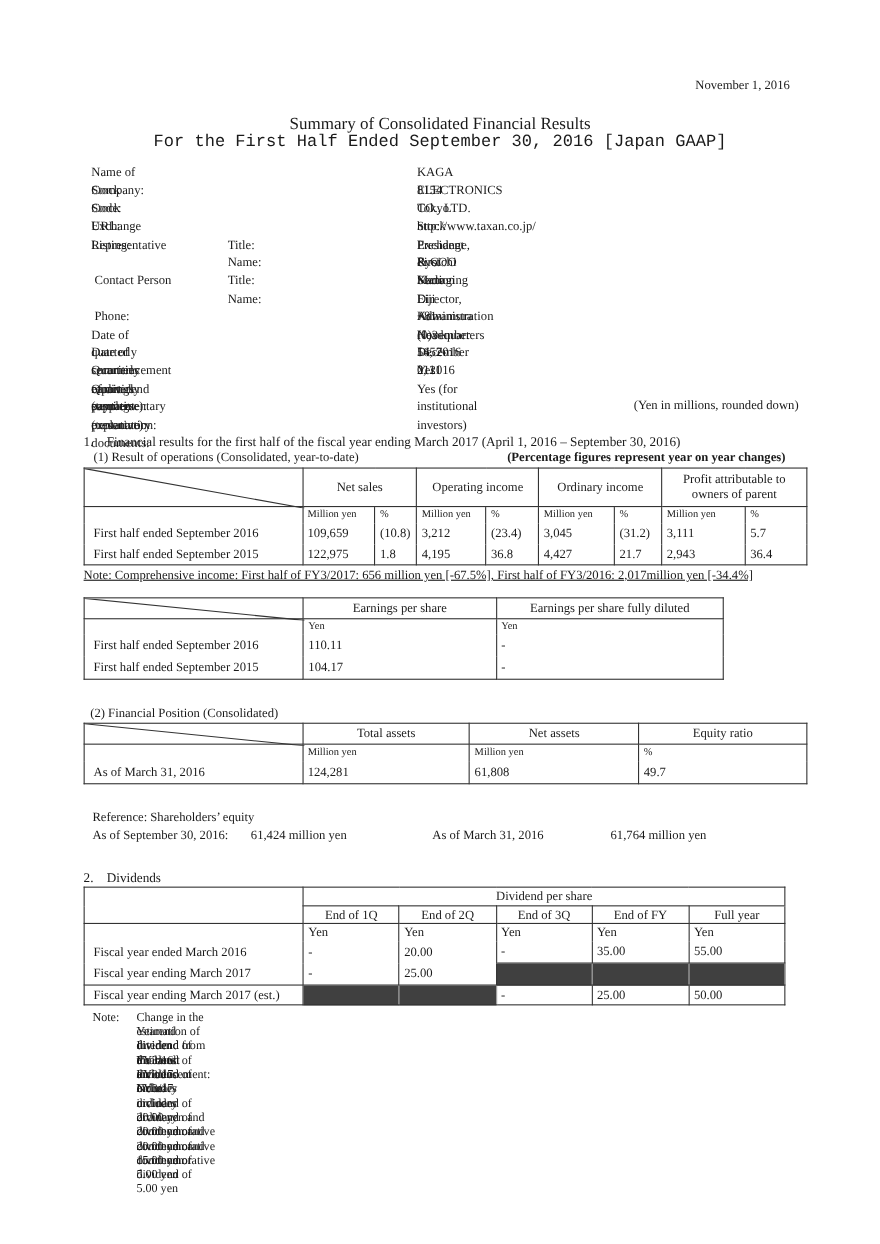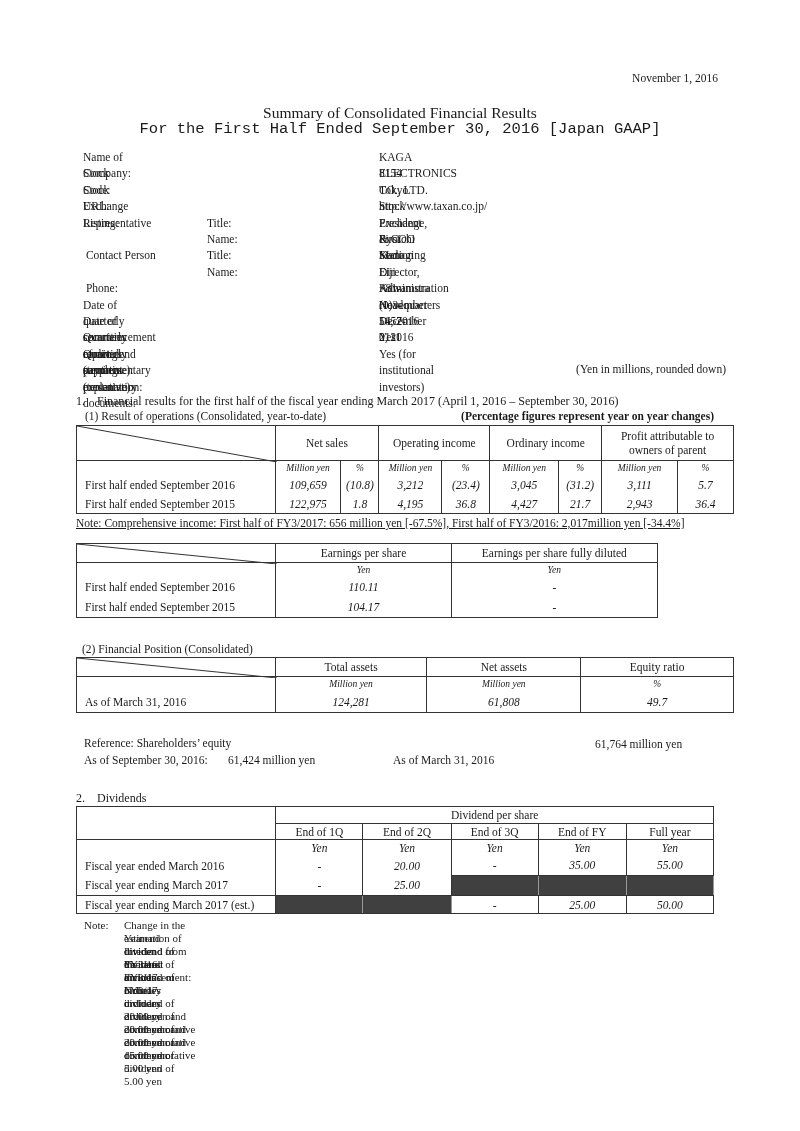--- a/index.html
+++ b/index.html
@@ -22,21 +22,21 @@
 
   .units { top: 363px; right: 74px; }
   .sec { font-size: 12px; font-weight: normal; }
   .sub { font-size: 11.5px; }
 
   table { border-collapse: collapse; position: absolute; font-size: 11.5px; padding-left: 31px; }
   td, th { border: 1px solid #333; padding: 0 4px; font-weight: normal; }
   .diag { position: relative; }
   .diag svg { position: absolute; left: 0; top: 0; }
   .small { font-size: 9.5px; }
-  .r { text-align: center; font-style: italic; }
+  .r { text-align: left; }
   .c { text-align: center; }
   .l { text-align: left; padding-left: 8px; }
   .nb-t { border-top: none; }
   .nb-b { border-bottom: none; }
   .dark { background: #404040; }
   .lightv { border-left: 1px solid #999; border-right: 1px solid #999; }
 
   .notes { position: absolute; left: 84px; top: 919px; font-size: 11px; line-height: 13px; }
   .notes .n { position: relative; height: 13px; }
   .notes .lbl { position: absolute; left: 0; }
@@ -249,21 +249,21 @@
     <td class="r nb-t">61,808</td>
     <td class="r nb-t">49.7</td>
   </tr>
 </tbody>
   </table>
 
 <div class="abs sub" style="left:84px; top:737px;">Reference: Shareholders’ equity</div>
 <div class="abs sub" style="left:84px; top:754px;">As of September 30, 2016:</div>
 <div class="abs sub" style="left:228px; top:754px;">61,424 million yen</div>
 <div class="abs sub" style="left:393px; top:754px;">As of March 31, 2016</div>
-<div class="abs sub" style="left:555px; top:738px;margin-left:40px;">61,764 million yen</div>
+<div class="abs sub" style="left:555px; top:754px;">61,764 million yen</div>
 
 <div class="abs sec" style="left:76px; top:791px;text-align:right;">2.&nbsp;&nbsp;&nbsp;&nbsp;Dividends</div>
 <table style="left:76px; top:806px; width:638px;">
   <colgroup>
       <col style="width:199px">
       <col style="width:87px">
       <col style="width:88px">
       <col style="width:87px">
       <col style="width:88px">
       <col style="width:87px">

